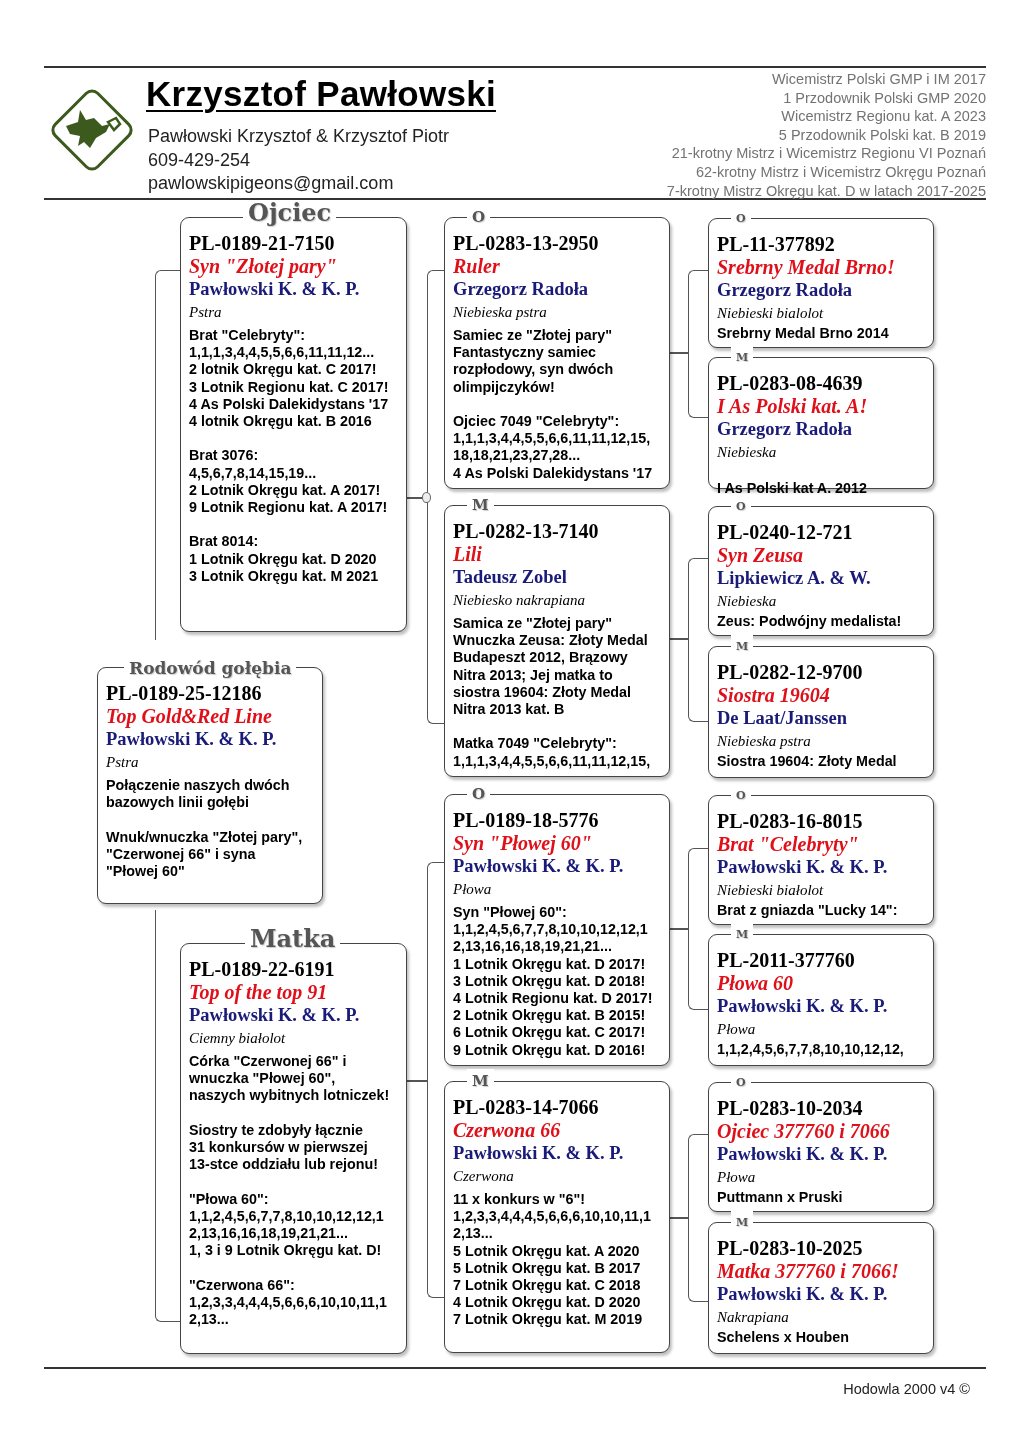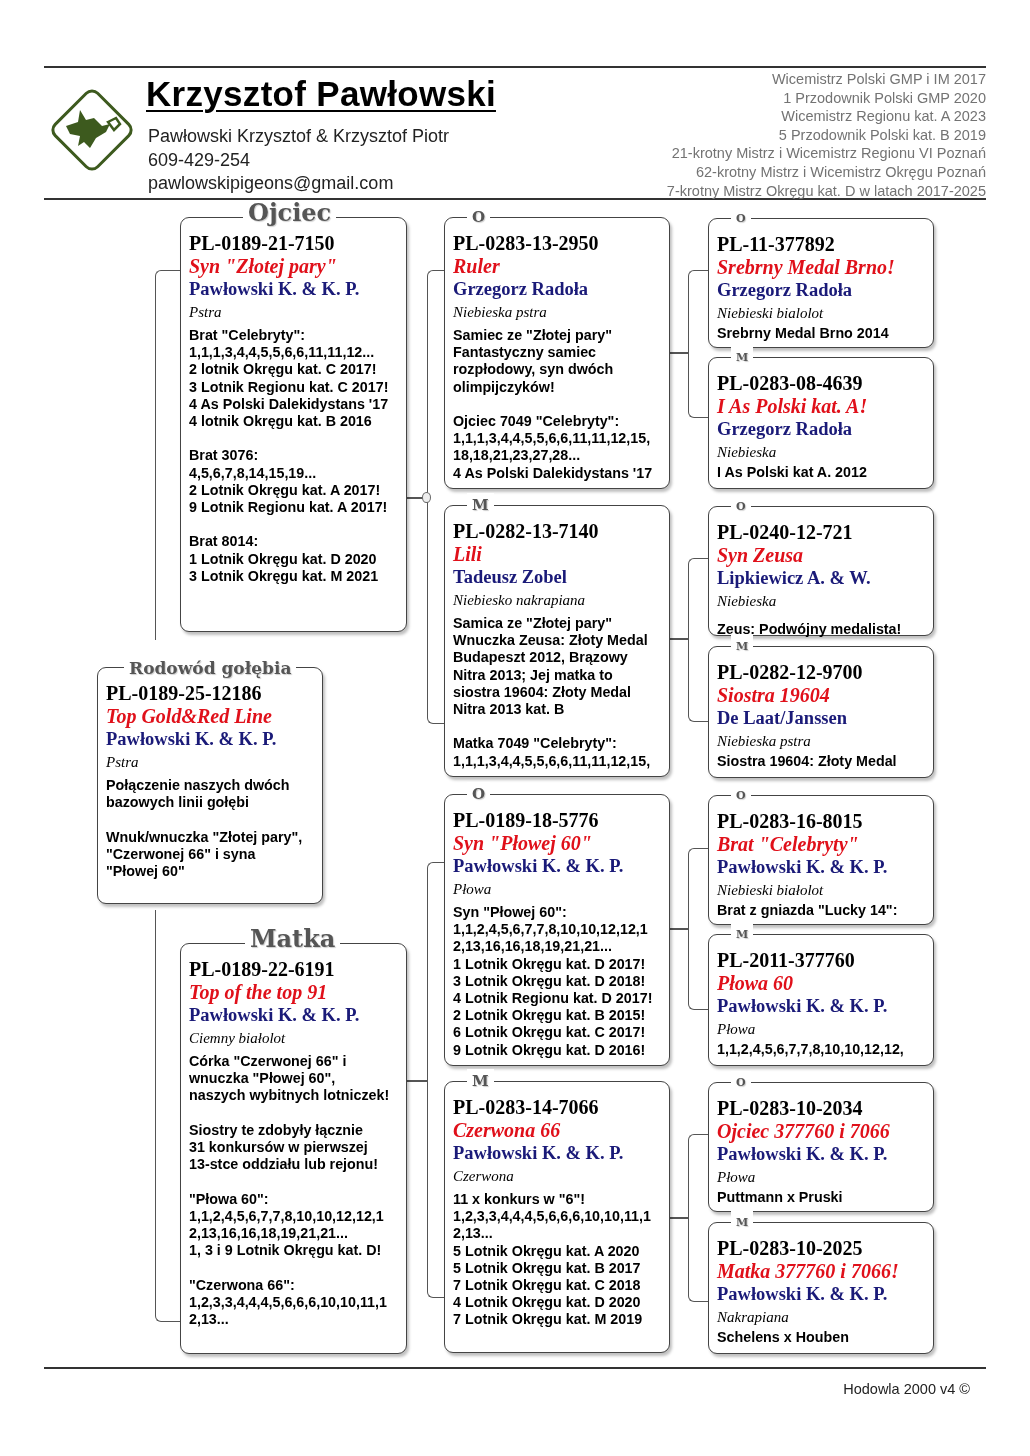--- a/index.html
+++ b/index.html
@@ -214,29 +214,29 @@
   <div class="breeder">Grzegorz Radoła</div>
   <div class="color">Niebieski bialolot</div>
   <div class="notes" style="margin-top:0;">Srebrny Medal Brno 2014</div>
 </div>
 <div class="box g0 lh" style="left:708px; top:357px; width:226px; height:132px;">
   <div class="legend xs" style="left:22px;">M</div>
   <div class="ring-id">PL-0283-08-4639</div>
   <div class="pname">I As Polski kat. A!</div>
   <div class="breeder">Grzegorz Radoła</div>
   <div class="color">Niebieska</div>
-  <div class="notes" style="margin-top:0;">I As Polski kat A. 2012</div>
+  <div class="notes" style="margin-top:16px;">I As Polski kat A. 2012</div>
 </div>
 <div class="box g0 lh" style="left:708px; top:506px; width:226px; height:130px;">
   <div class="legend xs" style="left:22px;">O</div>
   <div class="ring-id">PL-0240-12-721</div>
   <div class="pname">Syn Zeusa</div>
   <div class="breeder">Lipkiewicz A. &amp; W.</div>
   <div class="color">Niebieska</div>
-  <div class="notes" style="margin-top:8px;">Zeus: Podwójny medalista!</div>
+  <div class="notes" style="margin-top:0;">Zeus: Podwójny medalista!</div>
 </div>
 <div class="box g0 lh" style="left:708px; top:646px; width:226px; height:132px;">
   <div class="legend xs" style="left:22px;">M</div>
   <div class="ring-id">PL-0282-12-9700</div>
   <div class="pname">Siostra 19604</div>
   <div class="breeder">De Laat/Janssen</div>
   <div class="color">Niebieska pstra</div>
   <div class="notes" style="margin-top:0;">Siostra 19604: Złoty Medal</div>
 </div>
 <div class="box g0 lh" style="left:708px; top:795px; width:226px; height:130px;">

